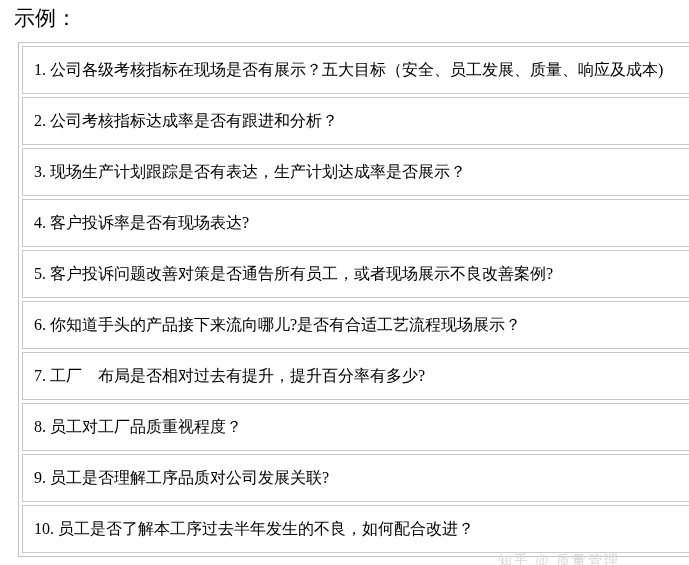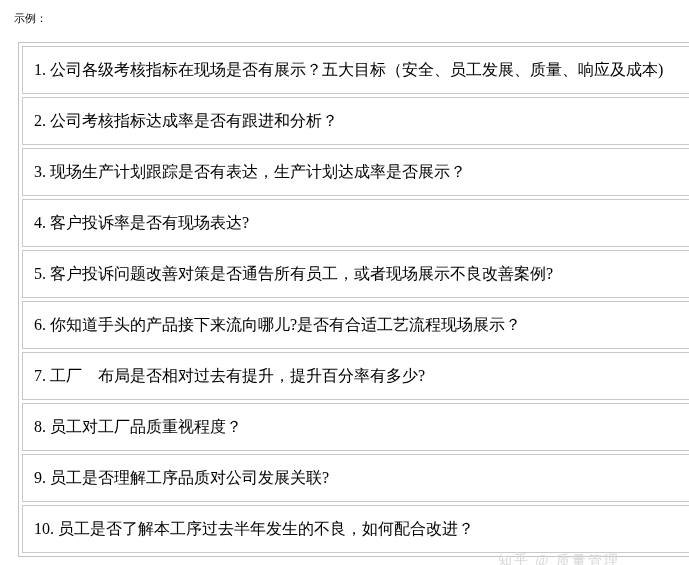--- a/index.html
+++ b/index.html
@@ -11,21 +11,21 @@
     position: relative;
     width: 689px;
     height: 565px;
     background: #ffffff;
     overflow: hidden;
     font-family: "Liberation Serif", "DejaVu Serif", serif;
     color: #000000;
   }
   .doc-title {
     margin: 8px 0 0 14px;
-    font-size: 11px;
+    font-size: 21px;
     line-height: 20px;
     color: #000000;
   }
   .q-table {
     position: absolute;
     left: 18px;
     top: 42px;
     width: 670px;
     table-layout: fixed;
     border-collapse: separate;

